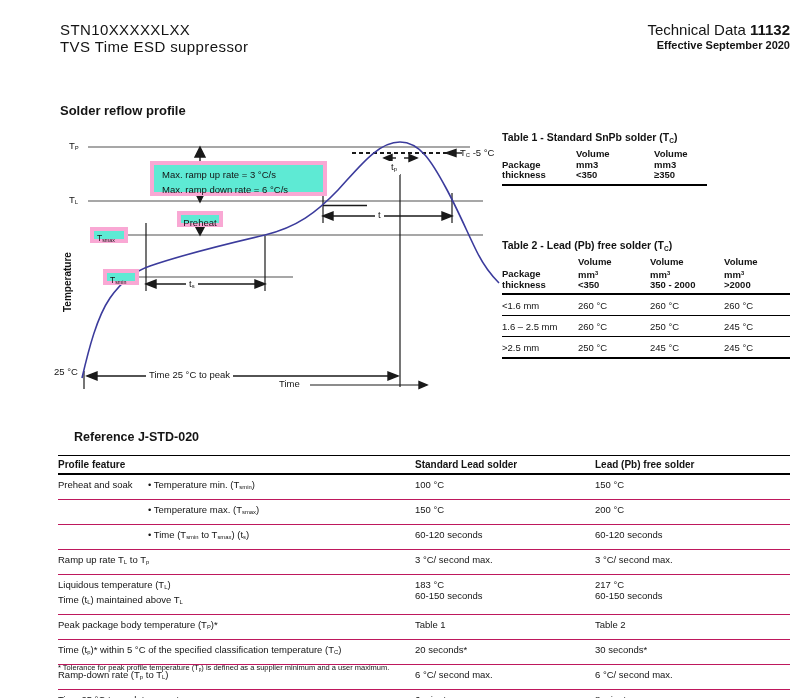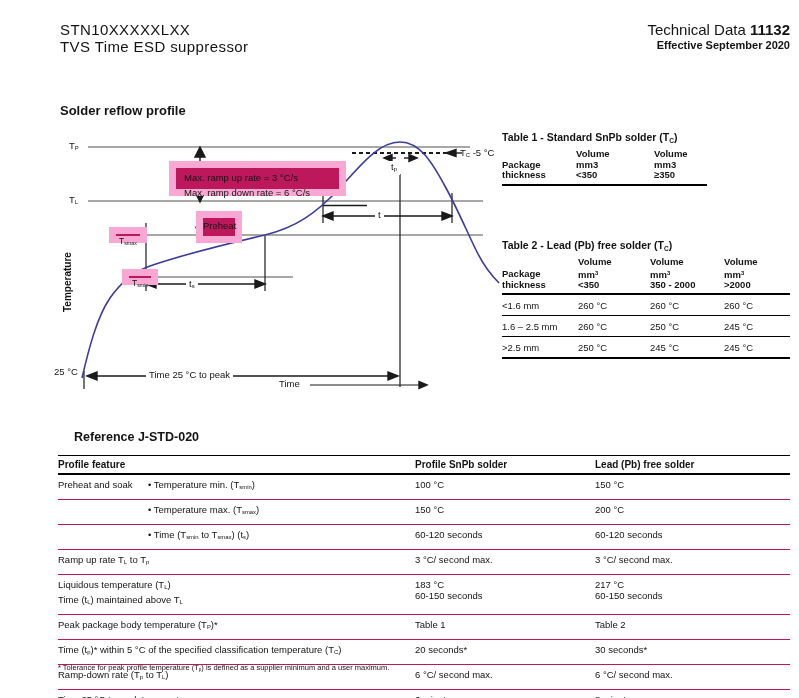--- a/index.html
+++ b/index.html
@@ -9,22 +9,22 @@
   
   .ptitle{font-size:15px;letter-spacing:.4px;line-height:17px;}
   .docline{font-size:15px;text-align:right;}
   .docline b{font-weight:bold;}
   .effline{font-size:11px;font-weight:bold;text-align:right;}
   .secttitle{font-size:13px;font-weight:bold;margin-top:14px;}
   .reftitle{font-size:12.5px;font-weight:bold;}
   
   .dlab{font-size:9.5px;line-height:11px;white-space:nowrap;}
   .wbg{background:#fff;padding:0 3px;}
-  .dbox{border:7px solid #f9a8d4;background:#be185d;font-size:9.5px;line-height:15px;
-        box-sizing:border-box;white-space:nowrap;margin-left:19px;}
+  .dbox{border:4px solid #f9a8d4;background:#5eead4;font-size:9.5px;line-height:15px;
+        box-sizing:border-box;white-space:nowrap;}
   sub{font-size:.62em;vertical-align:-0.25em;}
   sup{font-size:.62em;vertical-align:.45em;}
   .rot{transform:rotate(-90deg);transform-origin:0 0;font-weight:bold;font-size:10px;}
   
   .stitle{font-size:10.5px;font-weight:bold;white-space:nowrap;}
   table.dt{border-collapse:collapse;table-layout:fixed;}
   table.dt th{font-size:9.5px;font-weight:bold;text-align:left;vertical-align:bottom;
       line-height:10.5px;padding:0 0 3px 0;border-bottom:2.5px solid #000;}
   table.dt td{font-size:9.5px;text-align:left;vertical-align:top;padding:5px 0 4px 0;
       border-bottom:1px solid #000;}
@@ -119,21 +119,21 @@
   <div class="abs dlab" style="left:69px;top:140px;">T<sub>P</sub></div>
   <div class="abs dlab" style="left:69px;top:194px;">T<sub>L</sub></div>
   <div class="abs dbox" style="left:90px;top:227px;width:38px;height:16px;font-size:8.5px;padding-left:3px;">T<sub>smax</sub></div>
   <div class="abs dbox" style="left:103px;top:269px;width:36px;height:16px;font-size:8.5px;padding-left:3px;">T<sub>smin</sub></div>
   <div class="abs rot" style="left:62px;top:312px;">Temperature</div>
   <div class="abs dlab" style="left:54px;top:366px;">25 °C</div>
   <div class="abs dbox" style="left:150px;top:161px;width:177px;height:35px;padding:2px 0 0 8px;">
     <div>Max. ramp up rate = 3 °C/s</div>
     <div>Max. ramp down rate = 6 °C/s</div>
   </div>
-  <div class="abs dbox" style="left:177px;top:211px;width:46px;height:32px;text-align:center;">Preheat</div>
+  <div class="abs dbox" style="left:177px;top:211px;width:46px;height:16px;text-align:center;">Preheat</div>
   <div class="abs dlab wbg" style="left:186px;top:278px;">t<sub>s</sub></div>
   <div class="abs dlab wbg" style="left:375px;top:209px;">t</div>
   <div class="abs dlab wbg" style="left:388px;top:161px;">t<sub>p</sub></div>
   <div class="abs dlab" style="left:460px;top:147px;">T<sub>C</sub> -5 °C</div>
   <div class="abs dlab wbg" style="left:146px;top:369px;">Time 25 °C to peak</div>
   <div class="abs dlab wbg" style="left:276px;top:378px;">Time</div>
 
   <div class="abs stitle" style="left:502px;top:131px;">Table 1 - Standard SnPb solder (T<sub>C</sub>)</div>
   <table class="dt abs" style="left:502px;top:149px;width:205px;">
     <colgroup>
@@ -190,21 +190,21 @@
   <table class="ref abs" style="left:58px;top:455px;">
     <colgroup>
         <col style="width:90px">
         <col style="width:267px">
         <col style="width:180px">
         <col style="width:195px">
       </colgroup>
     <tbody>
         <tr>
       <th colspan="2">Profile feature</th>
-      <th>Profile SnPb solder</th>
+      <th>Standard Lead solder</th>
       <th>Lead (Pb) free solder</th>
     </tr>
     <tr>
       <td>Preheat and soak</td>
       <td>•  Temperature min. (T<sub>smin</sub>)</td>
       <td>100 °C</td>
       <td>150 °C</td>
     </tr>
     <tr>
       <td></td>

